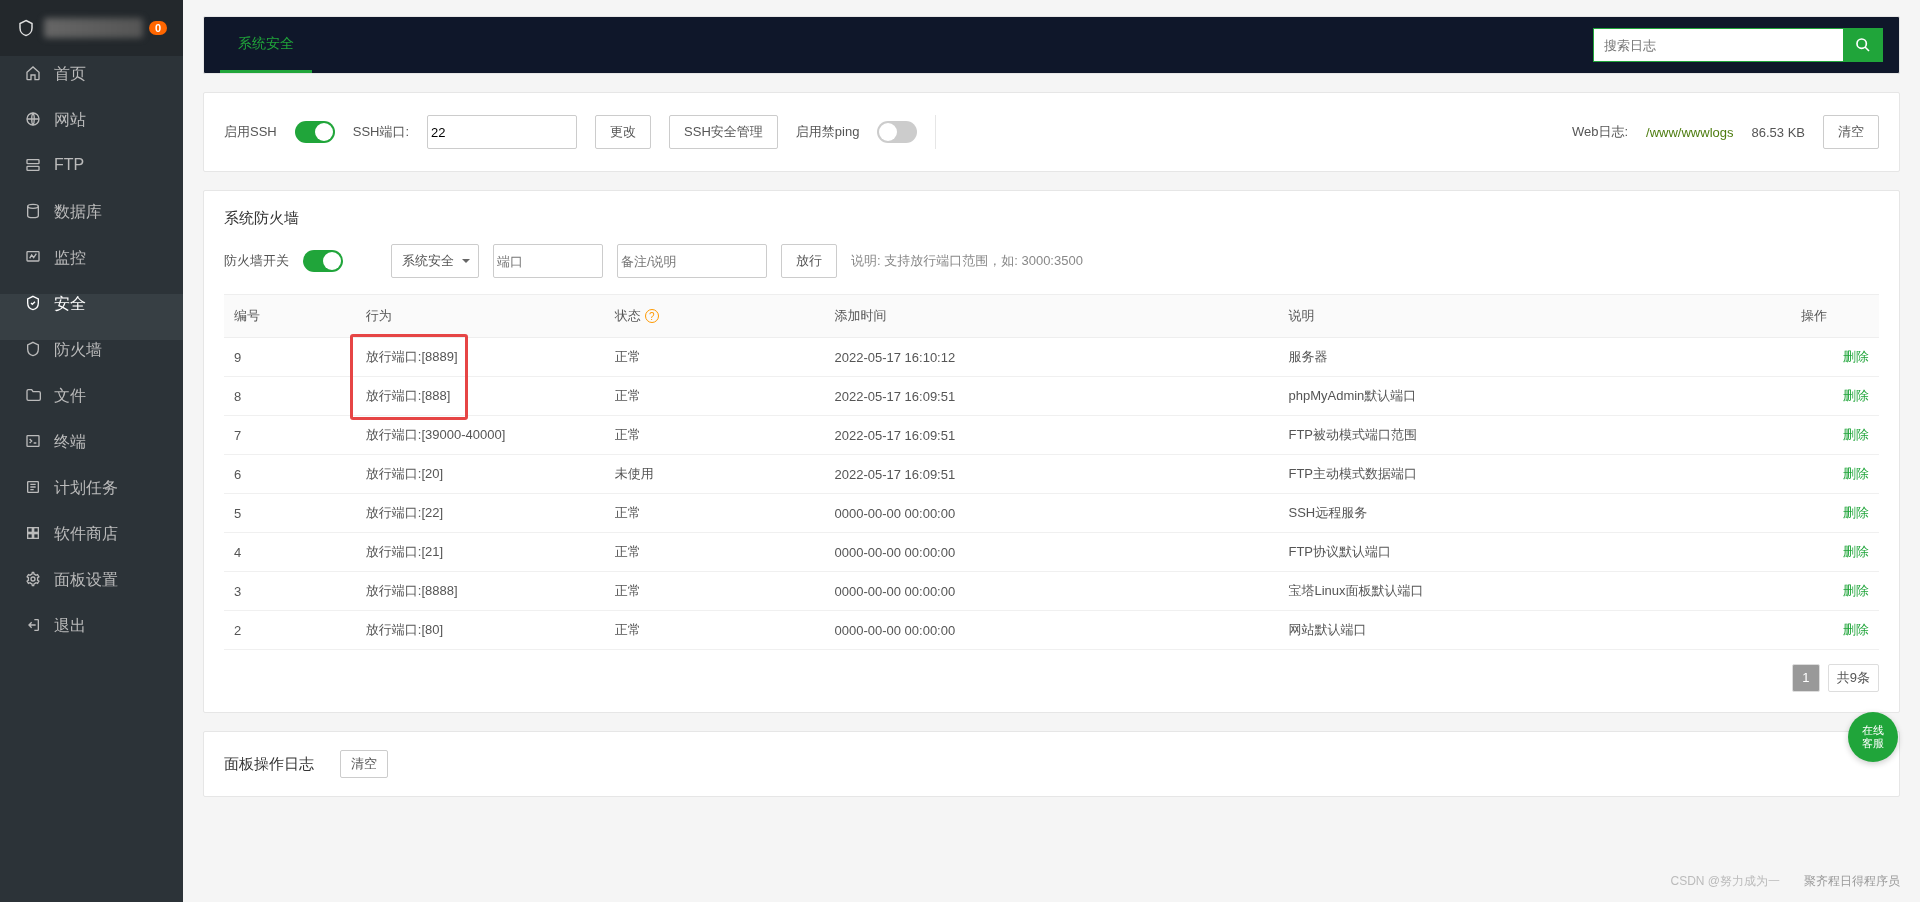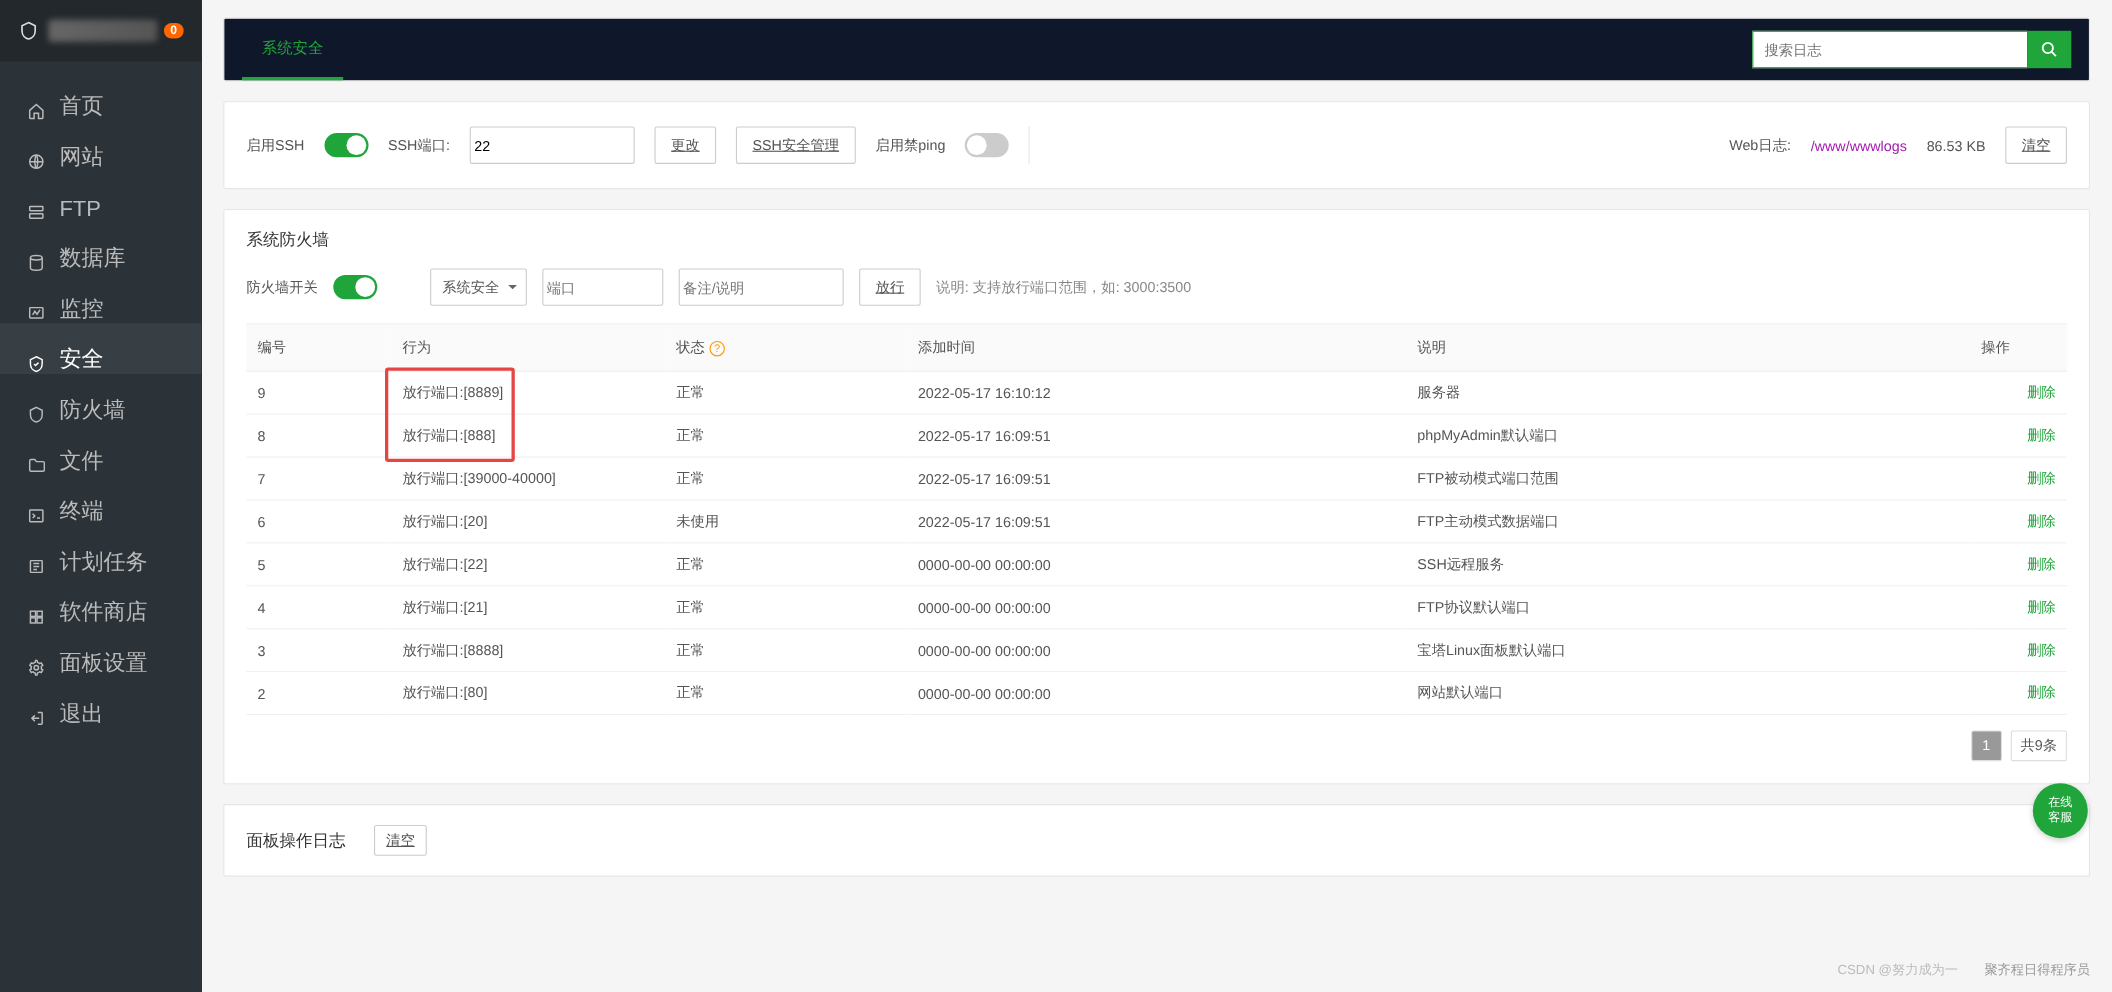--- a/index.html
+++ b/index.html
@@ -7,21 +7,21 @@
     
     .layout { display: flex; min-height: 100vh; }
     
     
     .sidebar { width: 183px; background: #2c3338; color: #aaa; position: fixed; left: 0; top: 0; bottom: 0; z-index: 100; }
     .sidebar-header { height: 56px; display: flex; align-items: center; padding: 0 16px; background: #23282c; position: relative; }
     .sidebar-logo { width: 20px; height: 20px; display: flex; align-items: center; justify-content: center; }
     .sidebar-title-blur { flex: 1; height: 20px; margin-left: 8px; background: linear-gradient(90deg, #666, #555); filter: blur(3px); border-radius: 3px; }
     .sidebar-badge { background: #ff6600; color: #fff; border-radius: 8px; padding: 1px 6px; font-size: 11px; font-weight: bold; margin-left: 6px; }
     .sidebar-items { padding-top: 8px; }
-    .sidebar-item { display: flex; align-items: flex-end; height: 46px; padding: 0 24px; cursor: pointer; color: #bbb; font-size: 20px; }
+    .sidebar-item { display: flex; align-items: flex-start; height: 46px; padding: 0 24px; cursor: pointer; color: #bbb; font-size: 16px; }
     .sidebar-item.active { background: #373f44; color: #fff; }
     .sidebar-item .icon { width: 18px; height: 18px; margin-right: 12px; display: inline-flex; align-items: center; justify-content: center; }
     
     
     .main { margin-left: 183px; flex: 1; padding: 16px 20px; }
     
     
     .panel { background: #0f172a; border: 1px solid #e6e6e6; border-radius: 2px; margin-bottom: 18px; }
     
     
@@ -33,23 +33,23 @@
     .search-btn { width: 40px; height: 34px; background: #20a53a; border: none; color: #fff; cursor: pointer; display: flex; align-items: center; justify-content: center; }
     
     
     .row-panel { padding: 22px 20px; display: flex; align-items: center; background: #fff; border: 1px solid #e6e6e6; border-radius: 2px; margin-bottom: 18px; flex-wrap: wrap; gap: 14px 18px; }
     .row-panel .label { color: #555; font-size: 13px; }
     .toggle { width: 40px; height: 22px; background: #ccc; border-radius: 11px; position: relative; cursor: pointer; display: inline-block; vertical-align: middle; }
     .toggle.on { background: #20a53a; }
     .toggle::after { content: ""; position: absolute; width: 18px; height: 18px; background: #fff; border-radius: 50%; top: 2px; left: 2px; transition: left .15s; }
     .toggle.on::after { left: 20px; }
     .text-input { height: 34px; border: 1px solid #ccc; border-radius: 2px; padding: 0 3px; outline: none; font-size: 13px; }
-    .btn { height: 34px; padding: 0 14px; border: 1px solid #ccc; background: #fff; border-radius: 2px; cursor: pointer; font-size: 13px; color: #555; text-decoration: underline; }
+    .btn { height: 34px; padding: 0 14px; border: 1px solid #ccc; background: #fff; border-radius: 2px; cursor: pointer; font-size: 13px; color: #555; }
     .vsep { width: 1px; height: 34px; background: #e6e6e6; }
-    .link-green { color: #a21caf; }
+    .link-green { color: #4d7c0f; }
     .muted { color: #888; }
     
     
     .card { background: #fff; border: 1px solid #e6e6e6; border-radius: 2px; margin-bottom: 18px; padding: 18px 20px; }
     .card-title { font-size: 15px; color: #333; margin-bottom: 16px; }
     .fw-controls { display: flex; align-items: center; gap: 14px; margin-bottom: 16px; flex-wrap: wrap; }
     .select-like { height: 34px; border: 1px solid #ccc; border-radius: 2px; padding: 0 24px 0 10px; display: inline-flex; align-items: center; position: relative; cursor: pointer; background: #fff; min-width: 86px; }
     .select-like::after { content: ""; position: absolute; right: 8px; top: 14px; border: 4px solid transparent; border-top-color: #666; }
     
     

